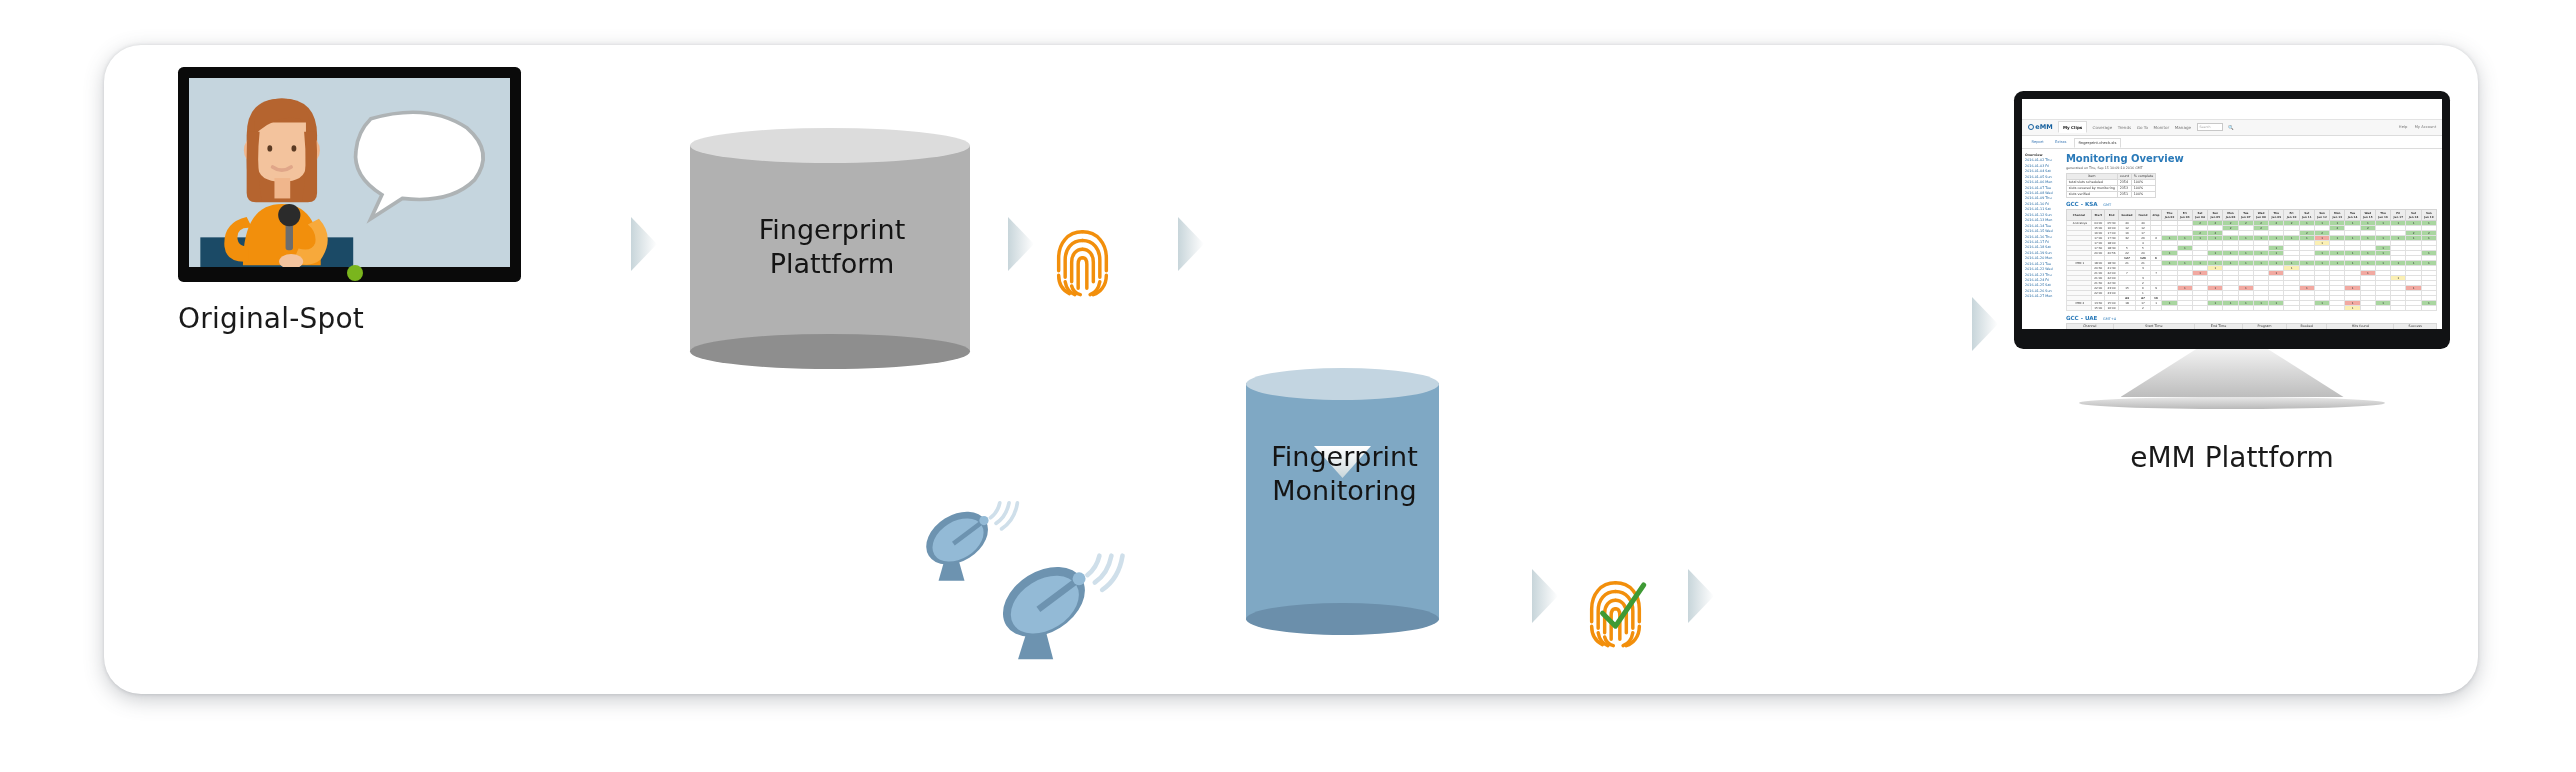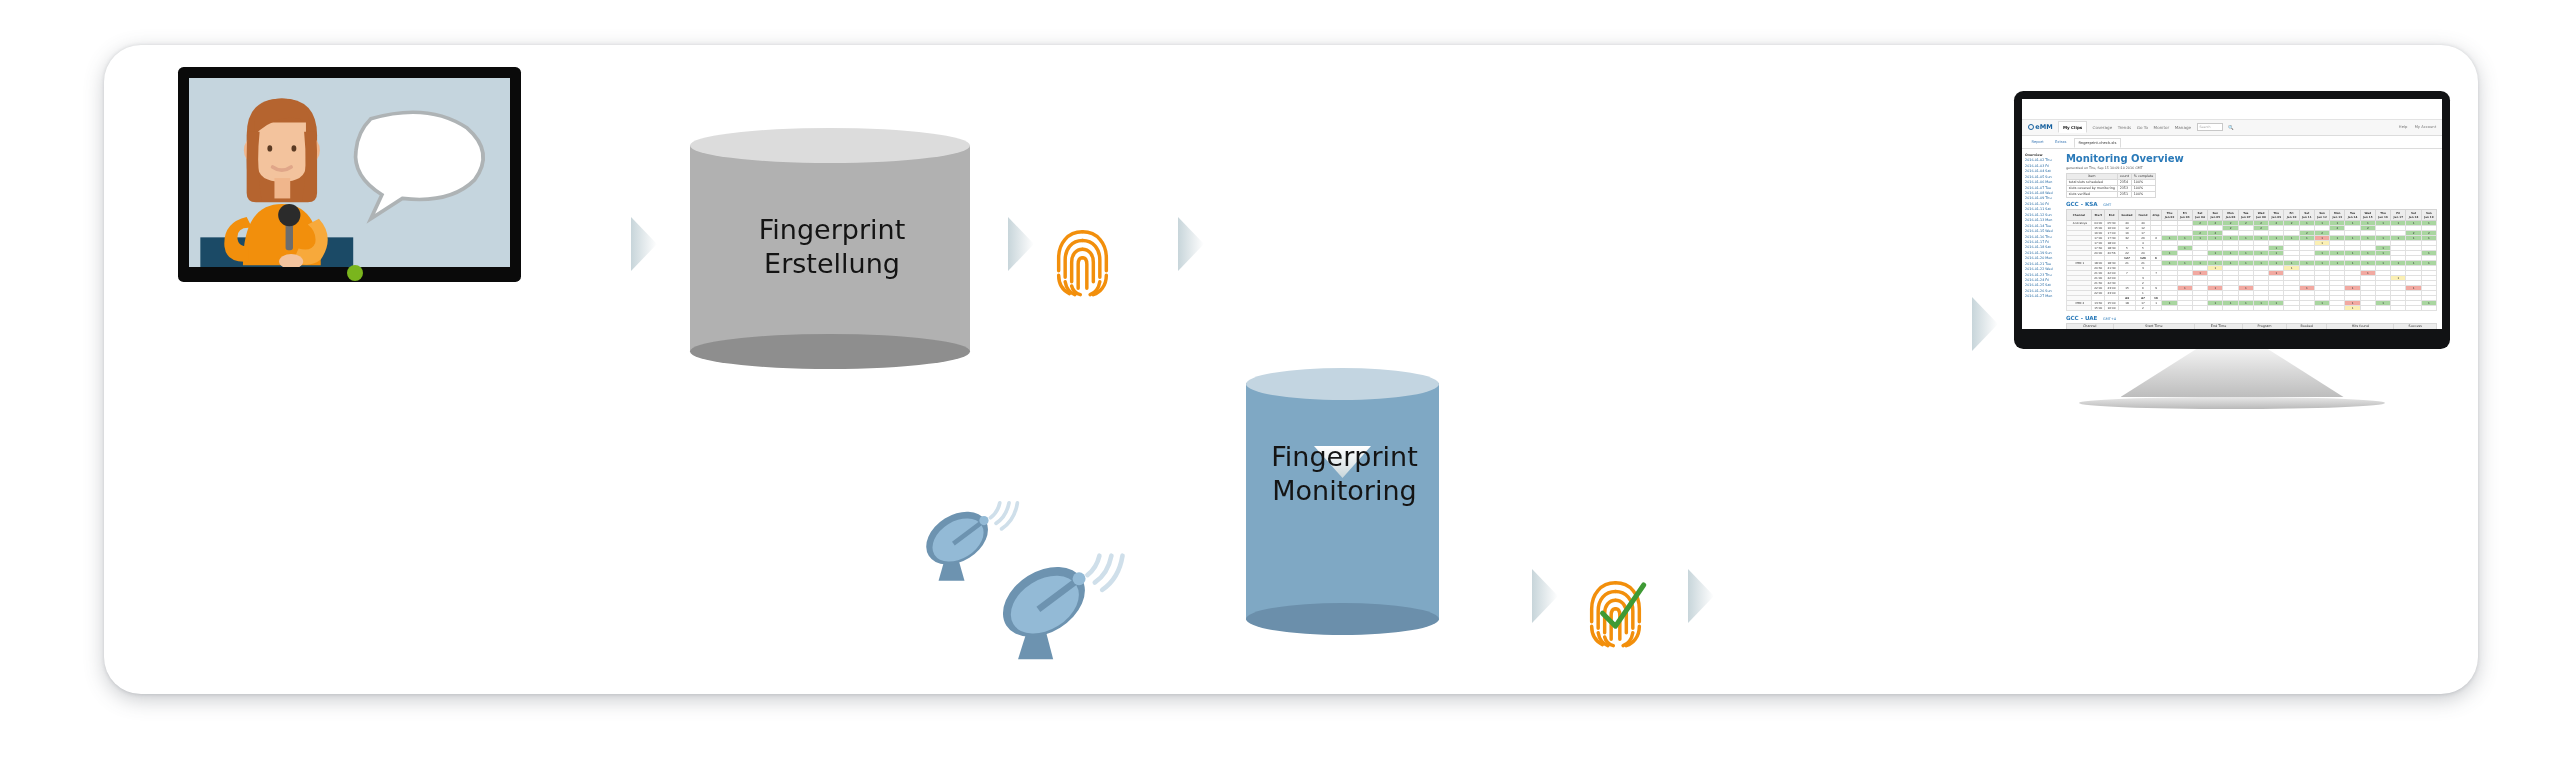--- a/index.html
+++ b/index.html
@@ -234,31 +234,32 @@
           <ellipse cx="110" cy="198" rx="13" ry="8" fill="#f3c39d"></ellipse>
 
           <rect x="104" y="156" width="8" height="30" rx="3" fill="#6d6d6d"></rect>
           <circle cx="108" cy="148" r="12" fill="#2b2b2b"></circle>
 
           <path d="M196 44 Q258 26 300 54 Q330 80 308 110 Q282 136 230 130 L196 152 L208 126 Q176 106 180 78 Q182 58 196 44 Z" fill="#ffffff" stroke="#aeb3b5" stroke-width="4"></path>
         </svg>
       </div>
       <div id="tv-led"></div>
     </div>
+    <div id="tv-caption">Original-Spot</div>
   </div>
 
   <div class="chev" id="chev-1"></div>
 
   <div class="node cyl" id="cyl-erstellung">
     <div class="body"></div>
     <div class="top"></div>
     <div class="bottom"></div>
     <div class="label">
       <span>Fingerprint</span><br>
-      <span>Erstellung</span>
+      <span>Plattform</span>
     </div>
   </div>
 
   <div class="chev" id="chev-2"></div>
   <svg class="node" id="fp-icon-1" viewBox="0 0 60 72">
     <g fill="none" stroke="#f28f0c" stroke-width="3.2" stroke-linecap="round">
       <path d="M30 10 C44 10 52 21 52 34 L52 46"></path>
       <path d="M30 10 C16 10 8 21 8 34 L8 46"></path>
       <path d="M8 50 C8 58 12 64 18 67"></path>
       <path d="M52 50 C52 60 46 66 40 68"></path>
@@ -977,16 +978,17 @@
                   </tbody>
               </table>
             </div>
           </div>
         </div>
 
       </div>
     </div>
     <div id="monitor-stand"></div>
     <div id="monitor-base"></div>
+    <div id="monitor-caption">eMM Plattform</div>
   </div>
 
 </div>
 
 
 </body></html>

